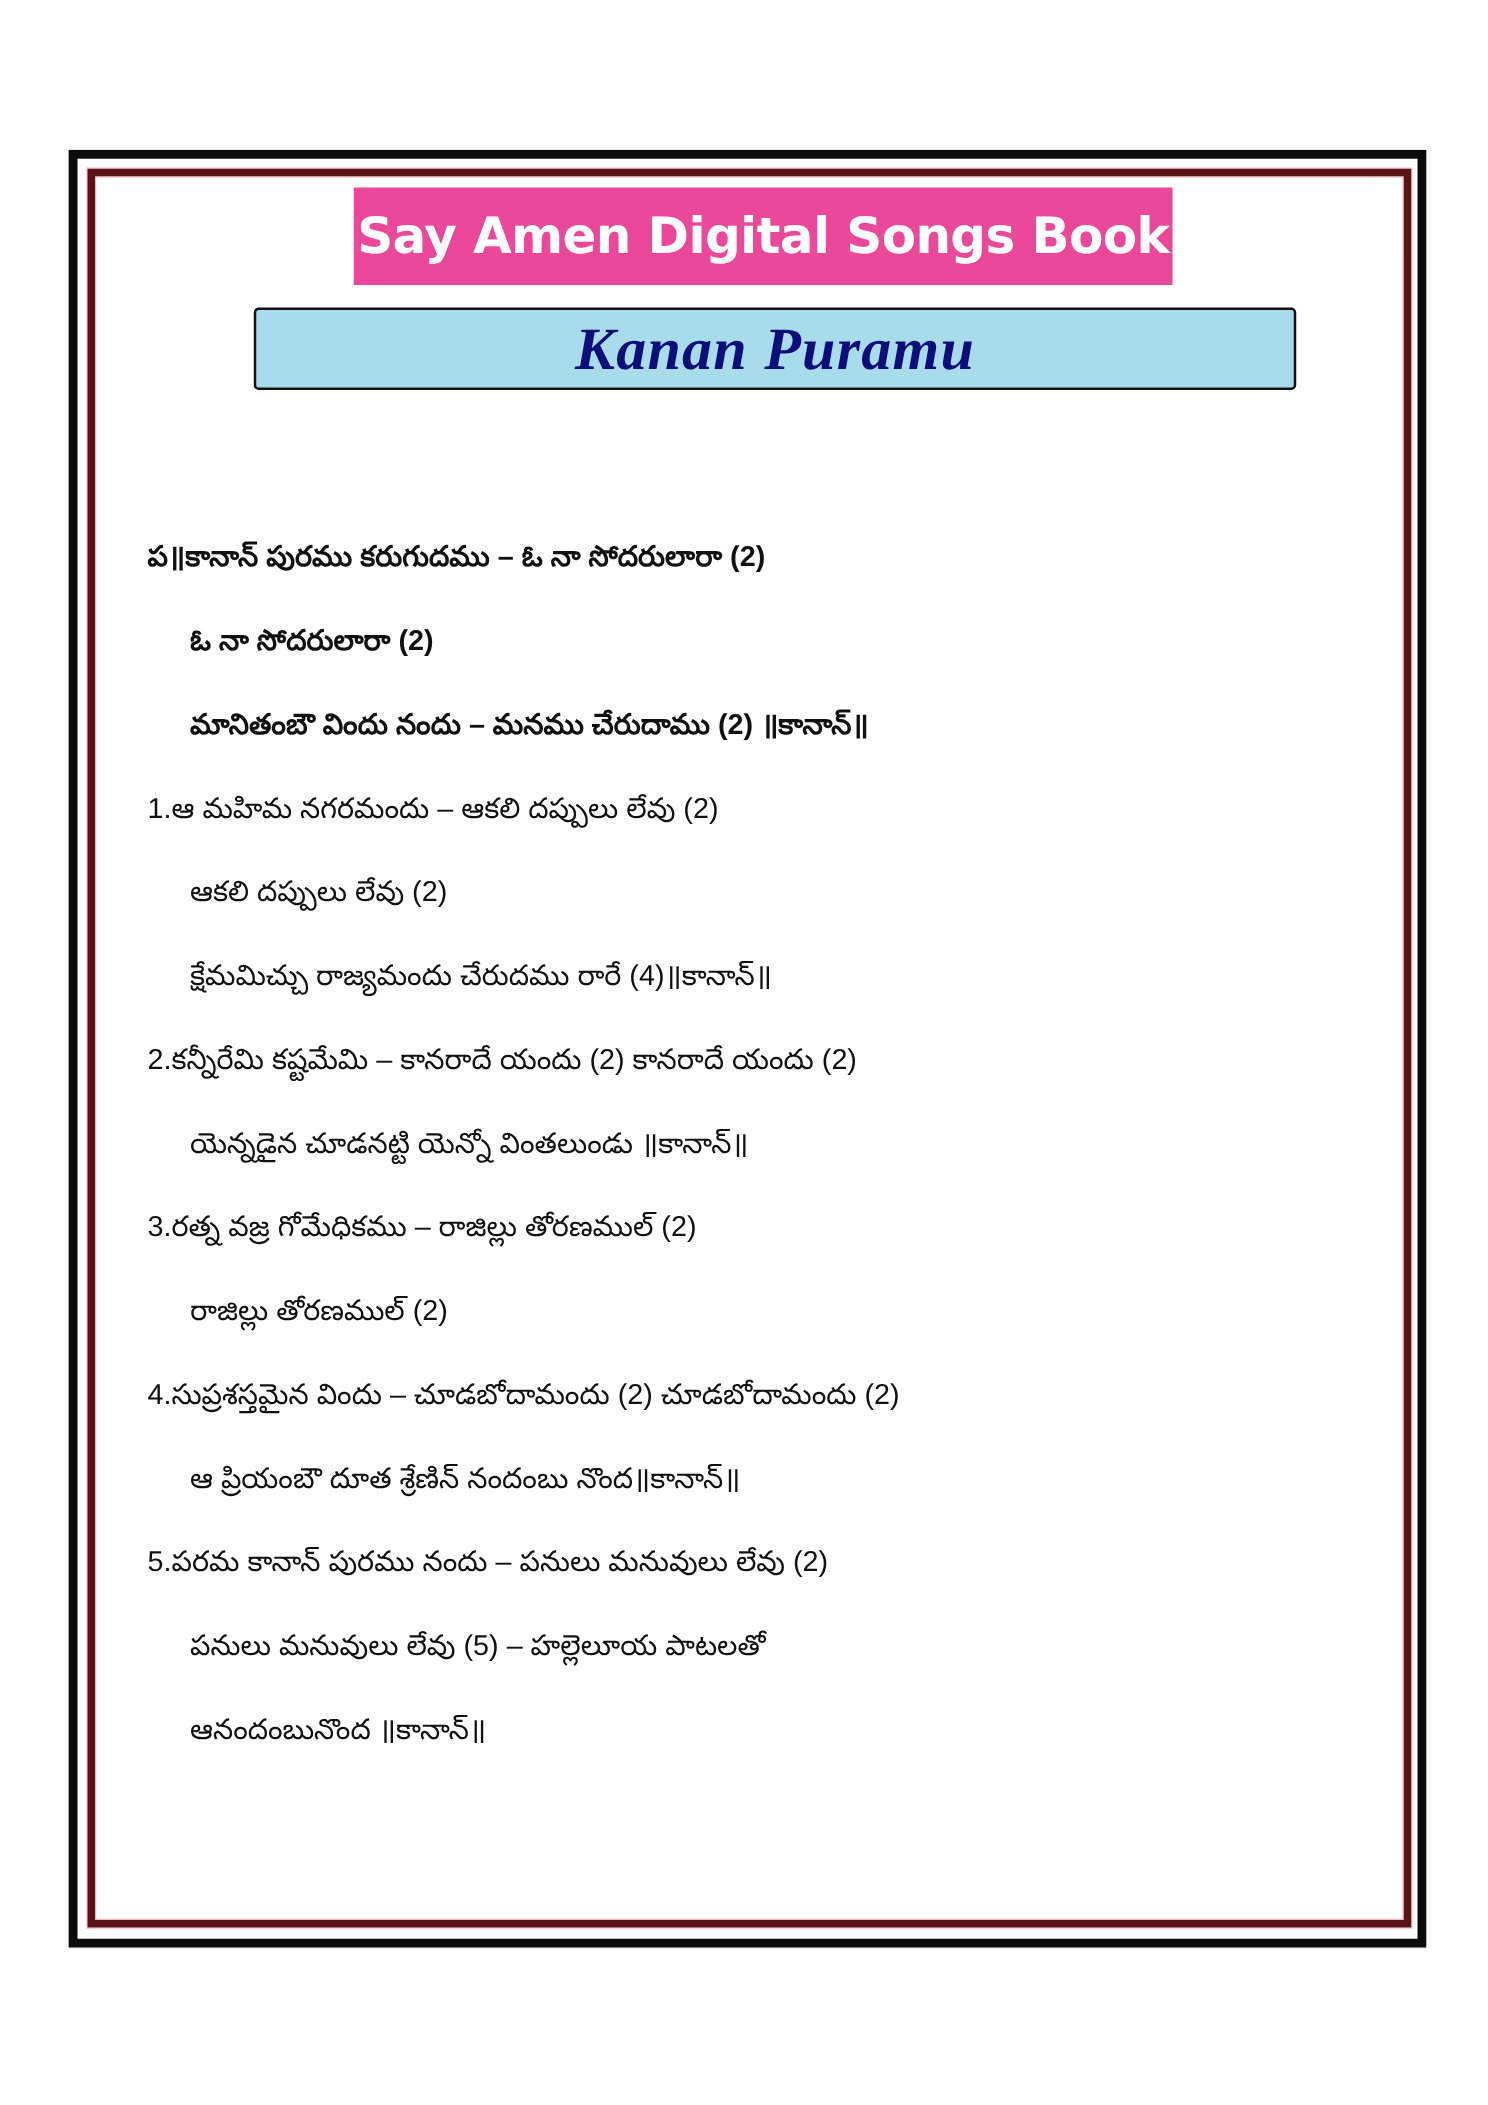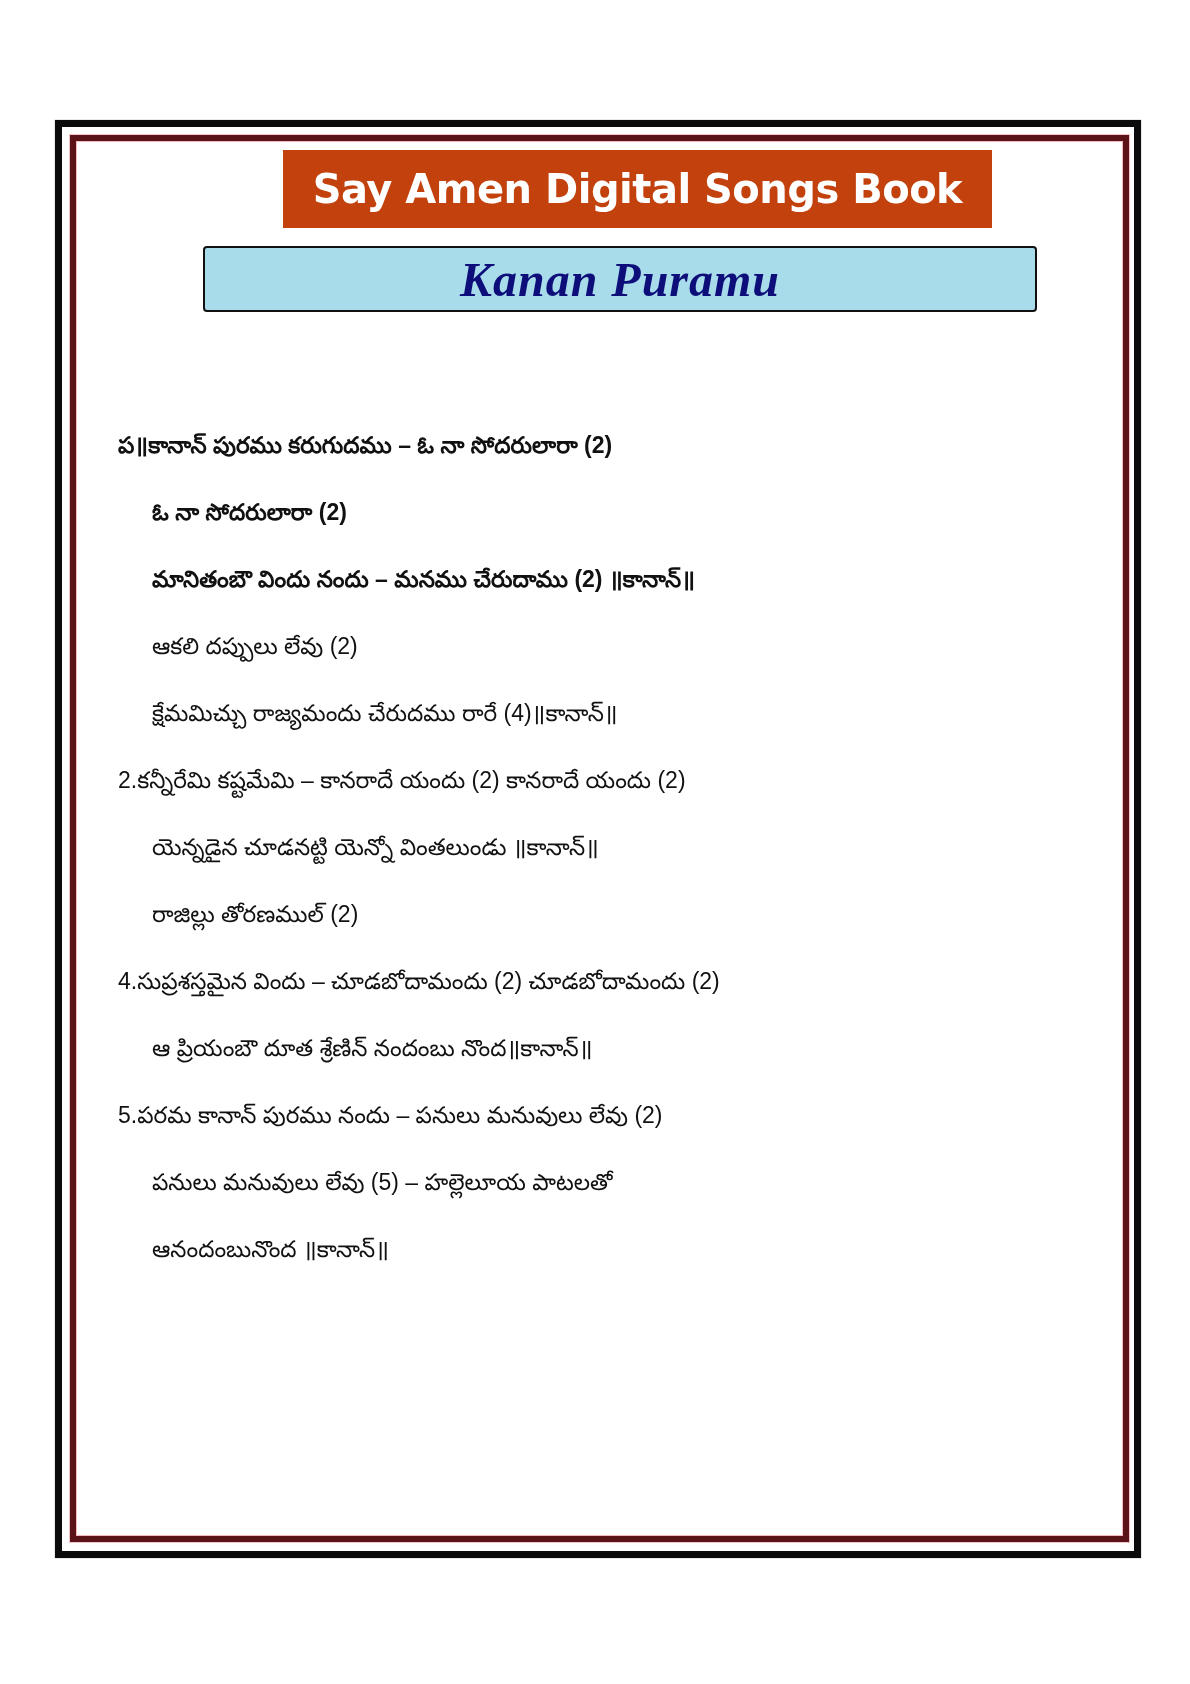--- a/index.html
+++ b/index.html
@@ -30,23 +30,23 @@
       width: 1047px;
       height: 1395px;
       border: 6px solid #5a1418;
       box-shadow: inset 0 0 0 1px #f2b8bd, 0 0 0 1px #f4c4c8;
       background: #ffffff;
     }
     .banner {
       position: absolute;
       left: 283px;
       top: 150px;
-      width: 709px;
+      width: 655px;
       height: 78px;
-      background: #c2410c;
+      background: #ec4899;
       display: flex;
       align-items: center;
       justify-content: center;
     }
     .banner-text {
       color: #ffffff;
       font-family: "DejaVu Sans", sans-serif;
       font-weight: bold;
       font-size: 40px;
       letter-spacing: -0.5px;
@@ -105,26 +105,28 @@
 
 <div class="title-pill">
   <span class="title-text">Kanan Puramu</span>
 </div>
 
 <div class="lyrics">
   <div class="line bold">ప॥కానాన్ పురము కరుగుదము – ఓ నా సోదరులారా (2)</div>
   <div class="line bold indent">ఓ నా సోదరులారా (2)</div>
   <div class="line bold indent">మానితంబౌ విందు నందు – మనము చేరుదాము (2)  ॥కానాన్॥</div>
 
+  <div class="line"><span>1.</span><span>ఆ మహిమ నగరమందు – ఆకలి దప్పులు లేవు (2)</span></div>
   <div class="line indent">ఆకలి దప్పులు లేవు (2)</div>
   <div class="line indent">క్షేమమిచ్చు రాజ్యమందు చేరుదము రారే (4)॥కానాన్॥</div>
 
   <div class="line"><span>2.</span><span>కన్నీరేమి కష్టమేమి – కానరాదే యందు (2) కానరాదే యందు (2)</span></div>
   <div class="line indent">యెన్నడైన చూడనట్టి యెన్నో వింతలుండు ॥కానాన్॥</div>
 
+  <div class="line"><span>3.</span><span>రత్న వజ్ర గోమేధికము – రాజిల్లు తోరణముల్ (2)</span></div>
   <div class="line indent">రాజిల్లు తోరణముల్ (2)</div>
 
   <div class="line"><span>4.</span><span>సుప్రశస్తమైన విందు – చూడబోదామందు (2) చూడబోదామందు (2)</span></div>
   <div class="line indent">ఆ ప్రియంబౌ దూత శ్రేణిన్ నందంబు నొంద॥కానాన్॥</div>
 
   <div class="line"><span>5.</span><span>పరమ కానాన్ పురము నందు – పనులు మనువులు లేవు (2)</span></div>
   <div class="line indent">పనులు మనువులు లేవు (5)  – హల్లెలూయ పాటలతో</div>
   <div class="line indent">ఆనందంబునొంద  ॥కానాన్॥</div>
 </div>
 

